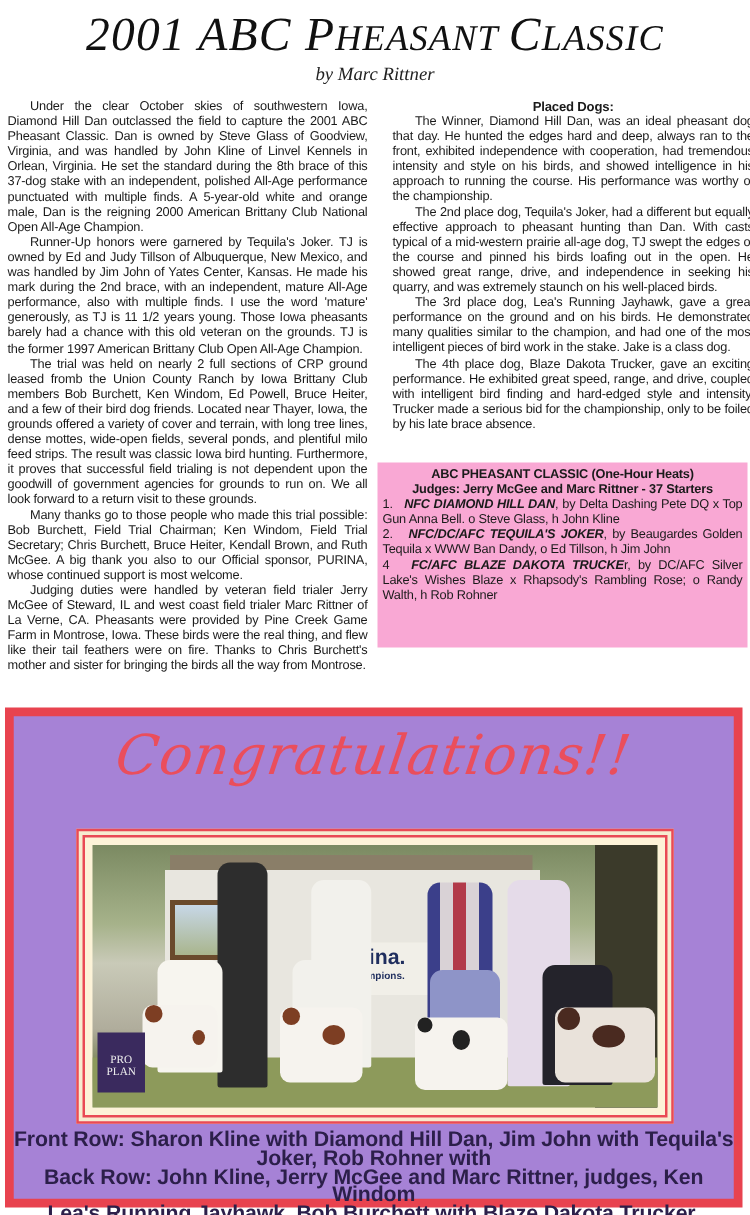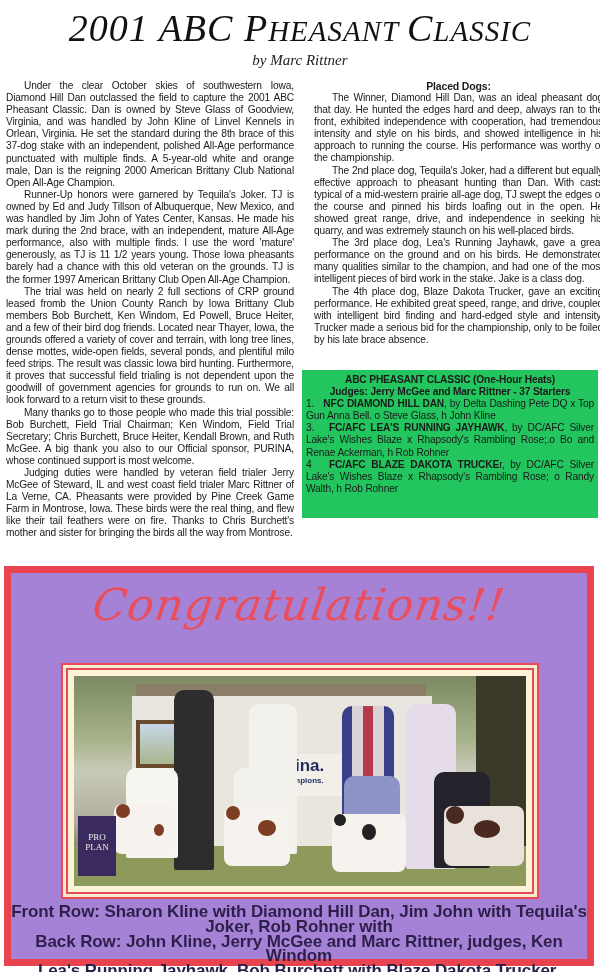--- a/index.html
+++ b/index.html
@@ -5,24 +5,24 @@
   html, body { margin:0; padding:0; }
   body { width:600px; height:972px; background:#ffffff; position:relative; overflow:hidden; font-family:"Liberation Sans", sans-serif; color:#1a1a1a; }
   .title { position:absolute; top:6px; left:0; width:600px; text-align:center; font-family:"Liberation Serif", serif; font-style:italic; font-size:38px; letter-spacing:1px; line-height:44px; color:#111; }
   .title .sc { font-size:29px;font-style:italic; }
   .byline { position:absolute; top:52px; left:0; width:600px; text-align:center; font-family:"Liberation Serif", serif; font-style:italic; font-size:15px; color:#222; }
   .col { position:absolute; font-family:"Liberation Sans", sans-serif; font-stretch:condensed; font-size:10.2px; line-height:12.1px; text-align:justify; letter-spacing:-0.15px; }
   .col p { margin:0; text-indent:18px; }
   .col-left { left:6px; top:80px; width:288px; }
   .col-right { left:314px; top:80px; width:289px; }
   .col-right h3 { margin:0; text-align:center; font-size:10.5px; font-weight:bold; line-height:12px; }
-  .results { position:absolute; left:302px; top:370px; width:296px; height:148px; background:#22c55e; }
+  .results { position:absolute; left:302px; top:370px; width:296px; height:148px; background:#f9a8d4; }
   .results-inner { position:absolute; left:4px; top:4px; width:288px; font-size:10.2px; line-height:12.1px; text-align:justify; letter-spacing:-0.15px; }
   .results-inner .rh { text-align:center; font-weight:bold; }
-  .results-inner .entry b { font-weight:bold; }
+  .results-inner .entry b { font-weight:bold;font-style:italic; }
   .card { position:absolute; left:4px; top:566px; width:590px; height:400px; background:#e8434f; }
   .card-inner { position:absolute; left:7px; top:7px; width:576px; height:386px; background:#a682d6; }
   .congrats { position:absolute; left:0; top:6px; width:576px; text-align:center; font-family:"DejaVu Serif", serif; font-style:italic; font-size:44px; color:#ea4e5c; letter-spacing:1px; transform:skewX(-8deg); }
   .photo-frame { position:absolute; left:50px; top:90px; width:474px; height:232px; background:#f6ecd0; border:2px solid #e94a55; }
   .photo-frame .inner-border { position:absolute; left:3px; top:3px; right:3px; bottom:3px; border:2px solid #e94a55; background:#fdf3d8; }
   .photo { position:absolute; left:6px; top:6px; right:6px; bottom:6px; overflow:hidden; background:linear-gradient(180deg,#7b8a62 0%,#a6b28a 30%,#c9cab8 45%,#b0ad9c 70%,#6d7a46 88%,#9aa874 100%); }
   .shed { position:absolute; left:58px; top:20px; width:300px; height:175px; background:#e8e6df; }
   .roof { position:absolute; left:62px; top:8px; width:290px; height:18px; background:#8a7e68; }
   .tree { position:absolute; right:0; top:0; width:50px; height:230px; background:#3b3a2a; }
   .ground { position:absolute; left:0; bottom:0; width:100%; height:40px; background:#8d9a5b; }
@@ -59,21 +59,21 @@
   <p>The 2nd place dog, Tequila's Joker, had a different but equally effective approach to pheasant hunting than Dan. With casts typical of a mid-western prairie all-age dog, TJ swept the edges of the course and pinned his birds loafing out in the open. He showed great range, drive, and independence in seeking his quarry, and was extremely staunch on his well-placed birds.</p>
   <p>The 3rd place dog, Lea's Running Jayhawk, gave a great performance on the ground and on his birds. He demonstrated many qualities similar to the champion, and had one of the most intelligent pieces of bird work in the stake. Jake is a class dog.</p>
   <p>The 4th place dog, Blaze Dakota Trucker, gave an exciting performance. He exhibited great speed, range, and drive, coupled with intelligent bird finding and hard-edged style and intensity. Trucker made a serious bid for the championship, only to be foiled by his late brace absence.</p>
 </div>
 
 <div class="results">
   <div class="results-inner">
     <div class="rh">ABC PHEASANT CLASSIC (One-Hour Heats)</div>
     <div class="rh">Judges: Jerry McGee and Marc Rittner - 37 Starters</div>
     <div class="entry"><span>1.</span>&nbsp;&nbsp;&nbsp;<b>NFC DIAMOND HILL DAN</b><span>, by Delta Dashing Pete DQ x Top Gun Anna Bell. o Steve Glass, h John Kline</span></div>
-    <div class="entry"><span>3.</span>&nbsp;&nbsp;&nbsp;<b>FC/AFC LEA'S RUNNING JAYHAWK</b><span>, by DC/AFC Silver Lake's Wishes Blaze x Rhapsody's Rambling Rose;.o Bo and Renae Ackerman, h Rob Rohner</span></div>
+    <div class="entry"><span>2.</span>&nbsp;&nbsp;&nbsp;<b>NFC/DC/AFC TEQUILA'S JOKER</b><span>, by Beaugardes Golden Tequila x WWW Ban Dandy, o Ed Tillson, h Jim John</span></div>
     <div class="entry"><span>4</span>&nbsp;&nbsp;&nbsp;<b>FC/AFC BLAZE DAKOTA TRUCKE</b><span>r, by DC/AFC Silver Lake's Wishes Blaze x Rhapsody's Rambling Rose; o Randy Walth, h Rob Rohner</span></div>
   </div>
 </div>
 
 <div class="card">
   <div class="card-inner">
     <div class="congrats">Congratulations!!</div>
     <div class="photo-frame">
       <div class="inner-border">
         <div class="photo">
@@ -102,21 +102,21 @@
               <div class="spot" style="left:34px;top:14px;width:18px;height:16px;"></div>
             </div>
           <div class="dog" style="left:258px;top:138px;width:74px;height:58px;">
               <div class="spot" style="left:2px;top:0;width:12px;height:12px;background:#222;"></div>
               <div class="spot" style="left:30px;top:10px;width:14px;height:16px;background:#222;"></div>
             </div>
           <div class="dog" style="left:370px;top:130px;width:80px;height:60px;background:#e9e2da;">
               <div class="spot" style="left:2px;top:0;width:18px;height:18px;background:#4a2a20;"></div>
               <div class="spot" style="left:30px;top:14px;width:26px;height:18px;background:#4a2a20;"></div>
             </div>
-          <div class="bag" style="left:4px;top:140px;width:38px;height:60px;">PRO PLAN</div>
+          <div class="bag" style="left:4px;top:150px;width:38px;height:48px;">PRO PLAN</div>
         </div>
       </div>
     </div>
     <div class="caption">
       <div>Front Row: Sharon Kline with Diamond Hill Dan, Jim John with Tequila's Joker, Rob Rohner with</div>
       <div>Back Row: John Kline, Jerry McGee and Marc Rittner, judges, Ken Windom</div>
       <div>Lea's Running Jayhawk, Bob Burchett with Blaze Dakota Trucker.</div>
     </div>
   </div>
 </div>

